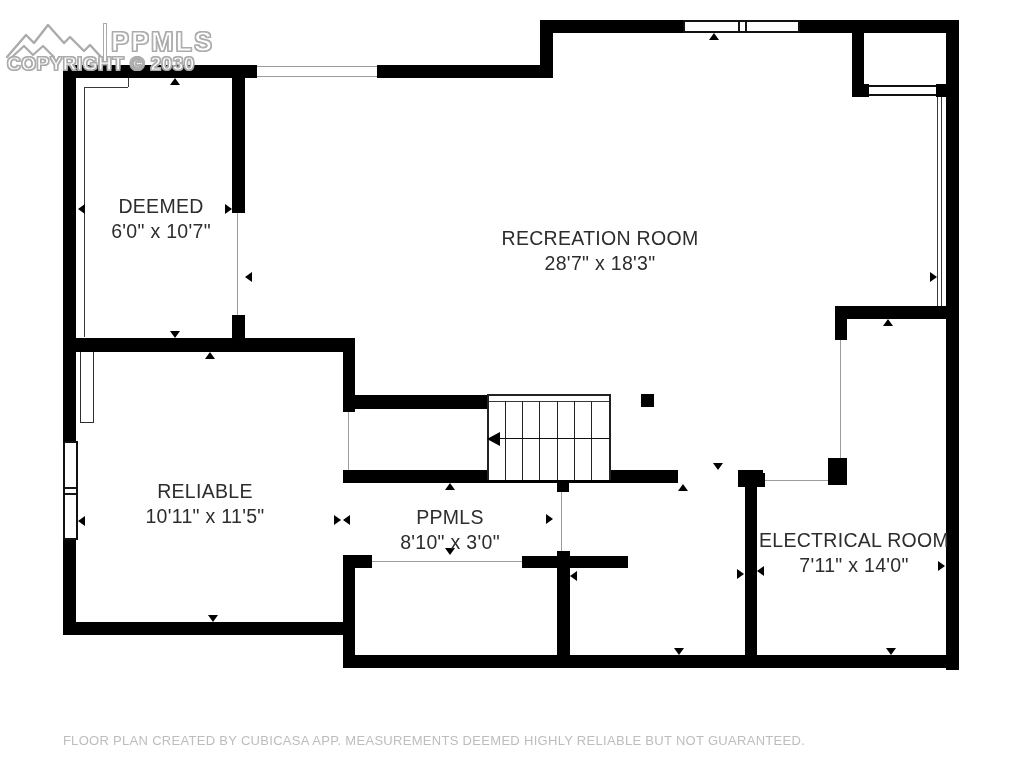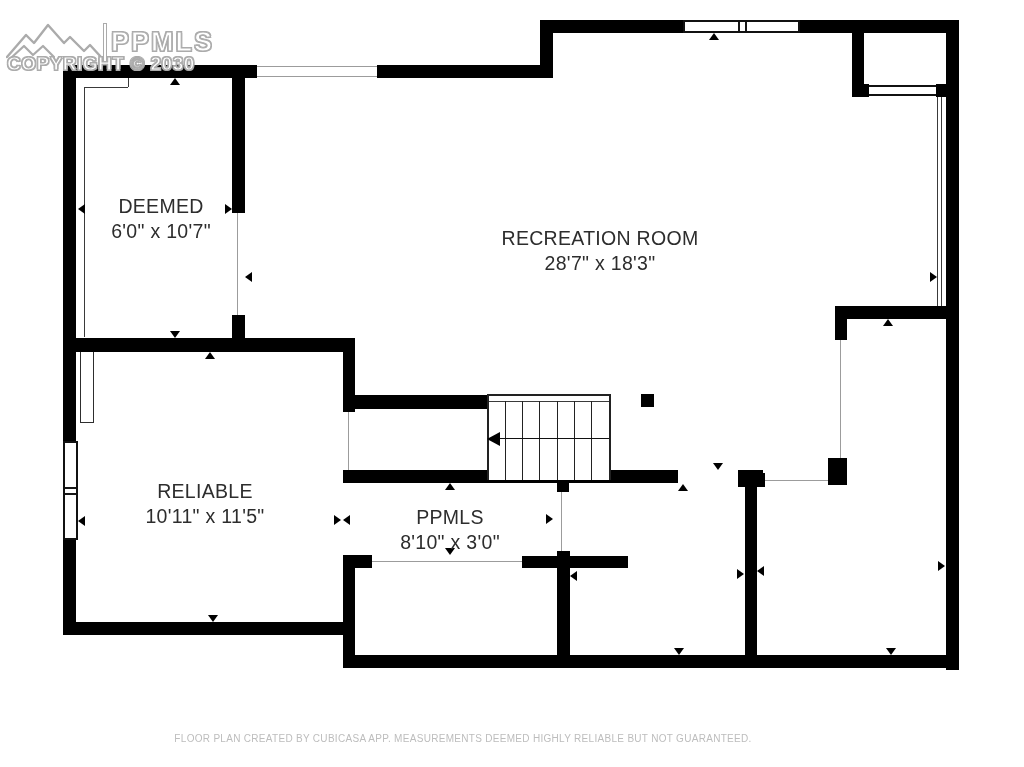--- a/index.html
+++ b/index.html
@@ -24,21 +24,21 @@
   .walkline{position:absolute;left:0;top:42px;width:120px;height:1px;background:#111;}
   .sarrow{left:-2px;top:36px;border-top:7px solid transparent;border-bottom:7px solid transparent;border-right:13px solid #000;}
   .watermark{position:absolute;left:6px;top:15px;width:230px;height:70px;text-align:center;}
   .wm-txt{position:absolute;color:#fff;font-weight:bold;
           text-shadow:-1px -1px 0 #ababab,1px -1px 0 #ababab,-1px 1px 0 #ababab,1px 1px 0 #ababab;
           -webkit-text-stroke:1px #ababab;}
   .wm-brand{left:105px;top:12px;font-size:27px;letter-spacing:2px;}
   .wm-copy{left:1px;top:38px;font-size:19px;letter-spacing:.5px;}
   .wm-bar{position:absolute;left:97px;top:8px;width:2px;height:38px;background:#fff;border:1px solid #ababab;}
   .footer{position:absolute;left:0;top:733px;width:868px;text-align:center;
-          font-size:10px;color:#bdbdbd;letter-spacing:.3px;padding-left:29px;}
+          font-size:13px;color:#bdbdbd;letter-spacing:.3px;}
   .duct{position:absolute;border:1px solid #2e2e2e;border-top:none;background:#fff;}
 </style>
 </head>
 <body>
 
 <div class="plan">
 
   <div class="w" style="left:63px;top:65px;width:194px;height:13px;"></div>
   <div class="w" style="left:377px;top:65px;width:176px;height:13px;"></div>
   <div class="w" style="left:540px;top:20px;width:13px;height:58px;"></div>
@@ -145,20 +145,24 @@
     <div>28'7" x 18'3"</div>
   </div>
   <div class="rlabel" style="left:205px;top:479px;">
     <div>RELIABLE</div>
     <div>10'11" x 11'5"</div>
   </div>
   <div class="rlabel" style="left:450px;top:505px;">
     <div>PPMLS</div>
     <div>8'10" x 3'0"</div>
   </div>
+  <div class="rlabel" style="left:854px;top:528px;">
+    <div>ELECTRICAL ROOM</div>
+    <div>7'11" x 14'0"</div>
+  </div>
 
   <div class="watermark">
     <svg width="96" height="40" viewBox="0 0 96 40" style="position:absolute;left:0;top:6px;">
       <path d="M1,36 L20,14 L28,22 L42,4 L58,22 L64,16 L78,30 L84,24 L95,36" fill="none" stroke="#ababab" stroke-width="2.4" stroke-linejoin="round" stroke-linecap="round"></path>
       <path d="M6,36 L18,25 L27,34 L37,25 L48,36" fill="none" stroke="#ababab" stroke-width="2.2" stroke-linejoin="round" stroke-linecap="round"></path>
     </svg>
     <div class="wm-bar"></div>
     <div class="wm-txt wm-brand">PPMLS</div>
     <div class="wm-txt wm-copy">COPYRIGHT © 2030</div>
   </div>

